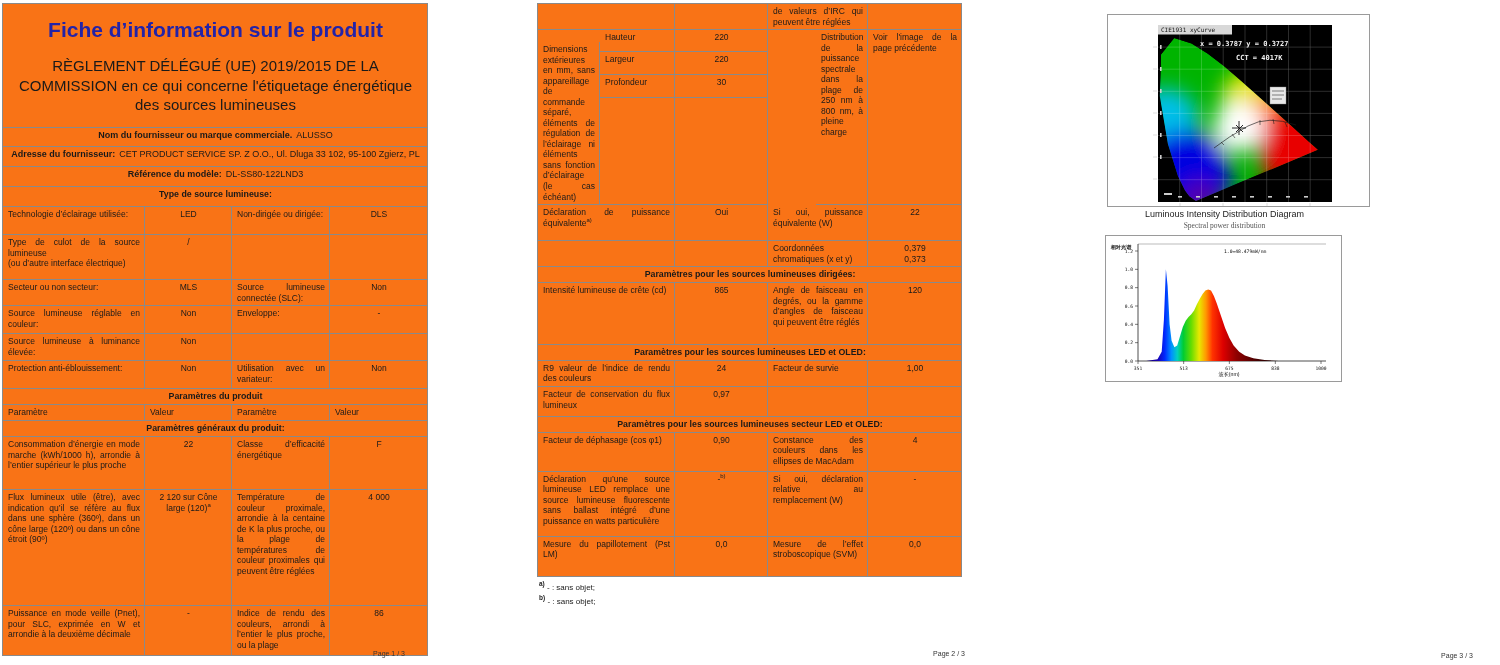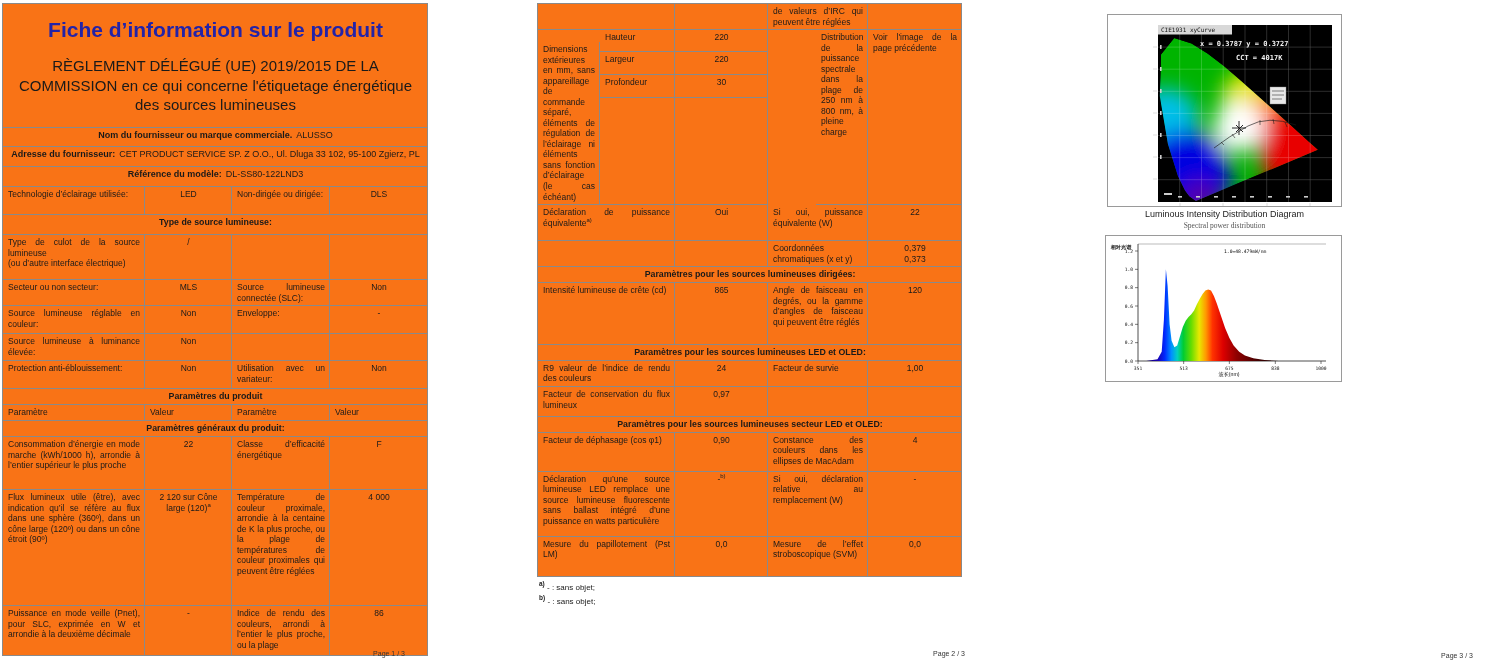--- a/index.html
+++ b/index.html
@@ -54,29 +54,29 @@
     </div>
     <div class="row p1" style="min-height:19px">
       <div class="cell span4 info"><b>Nom du fournisseur ou marque commerciale.</b><span>ALUSSO</span></div>
     </div>
     <div class="row p1" style="min-height:20px">
       <div class="cell span4 info"><b>Adresse du fournisseur:</b><span>CET PRODUCT SERVICE SP. Z O.O., Ul. Dluga 33 102, 95-100 Zgierz, PL</span></div>
     </div>
     <div class="row p1" style="min-height:20px">
       <div class="cell span4 info"><b>Référence du modèle:</b><span>DL-SS80-122LND3</span></div>
     </div>
+    <div class="row p1" style="min-height:20px">
+      <div class="cell span4 sect">Type de source lumineuse:</div>
+    </div>
+
     <div class="row p1" style="min-height:28px">
       <div class="cell lbl">Technologie d’éclairage utilisée:</div>
       <div class="cell val">LED</div>
       <div class="cell lbl">Non-dirigée ou dirigée:</div>
       <div class="cell val">DLS</div>
-    </div>
-
-    <div class="row p1" style="min-height:20px">
-      <div class="cell span4 sect">Type de source lumineuse:</div>
     </div>
     <div class="row p1" style="min-height:45px">
       <div class="cell lbl">Type de culot de la source lumineuse
 (ou d’autre interface électrique)</div>
       <div class="cell val">/</div>
       <div class="cell lbl"></div>
       <div class="cell val"></div>
     </div>
     <div class="row p1" style="min-height:25px">
       <div class="cell lbl">Secteur ou non secteur:</div>
@@ -224,21 +224,21 @@
     </div>
   </div>
 
   <div class="fnotes">
     <p class="fnote"><sup>a)</sup> <span>- : sans objet;</span></p>
     <p class="fnote"><sup>b)</sup> <span>- : sans objet;</span></p>
   </div>
 </section>
 <div class="pagenum" style="top:650px; left:865px; width:100px; text-align:right;">Page 2 / 3</div>
 
-<div class="imgbox" style="left:1107px; top:14px; width:235px; height:193px;">
+<div class="imgbox" style="left:1107px; top:14px; width:263px; height:193px;">
   <svg viewBox="0 0 235 193" width="235" height="193">
     <defs>
       <filter id="blur" x="-40%" y="-40%" width="180%" height="180%">
           <feGaussianBlur stdDeviation="10"></feGaussianBlur>
         </filter>
       <clipPath id="horseshoe">
         <path d="M87.9,186 L81.3,181.2 77,175.6 69.9,160.9 59.9,129 51.8,81.1 53,39.5 66.2,23 83.6,28.5 99.9,38.7 115.6,50.8 131.1,64.2 146.6,77.9 161.5,91.3 175.1,103.6 186.4,113.7 200.4,126.4 209.8,134.8 Z"></path>
       </clipPath>
     </defs>
 

